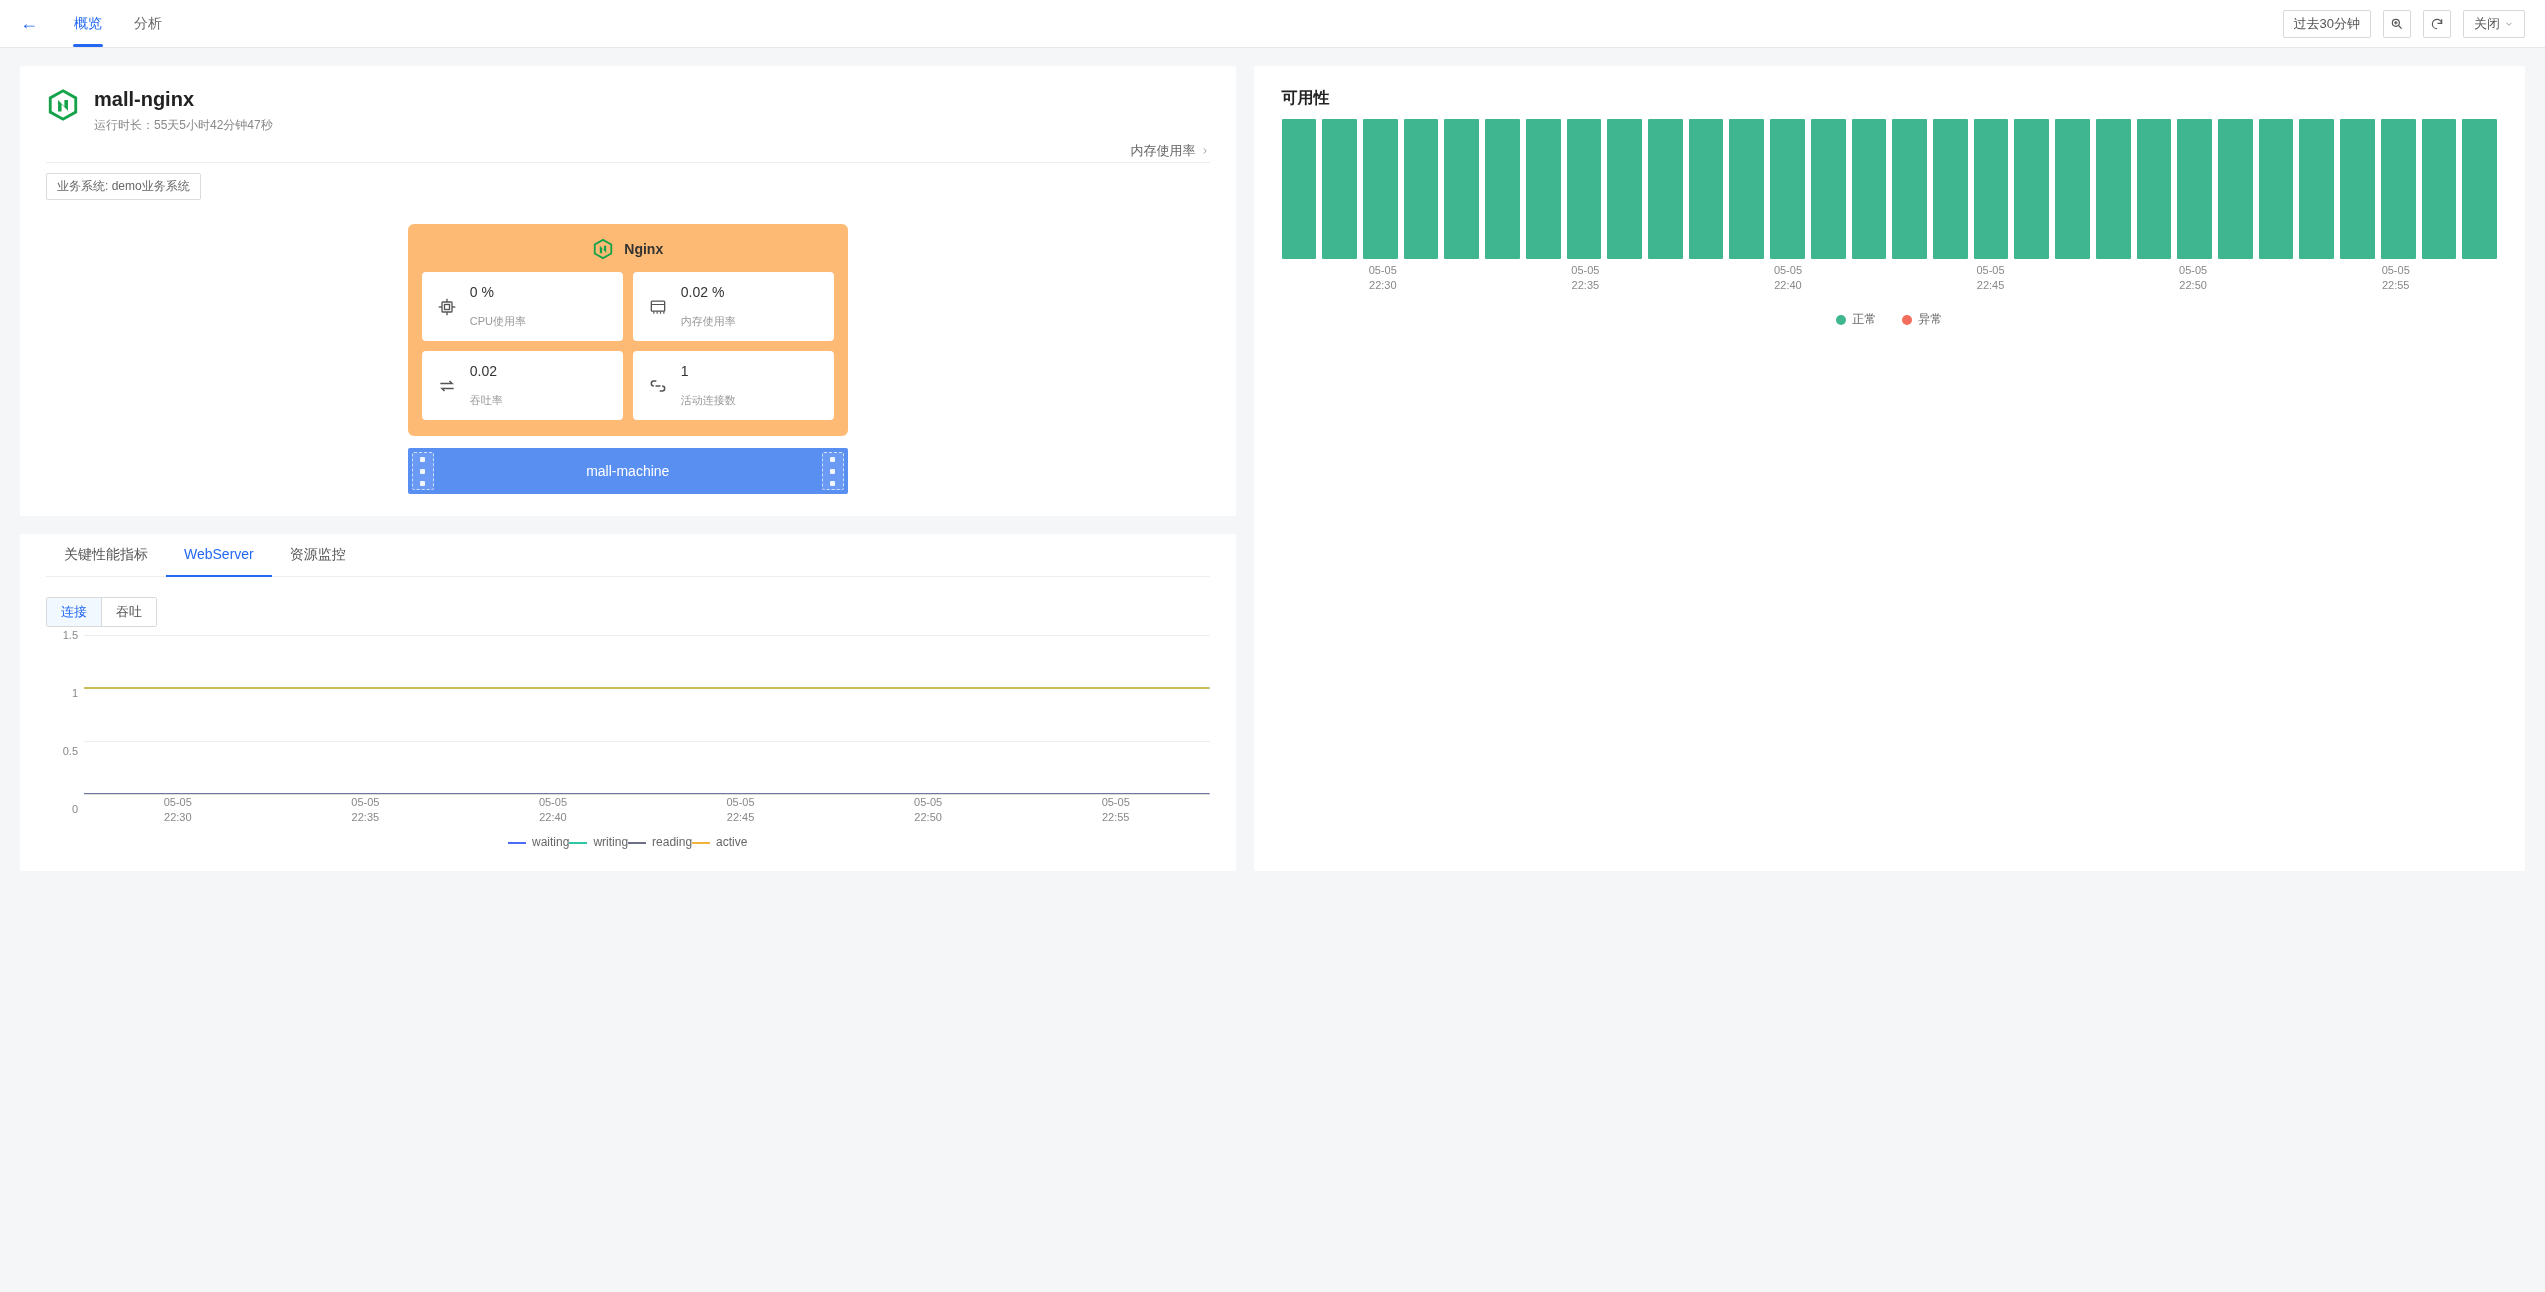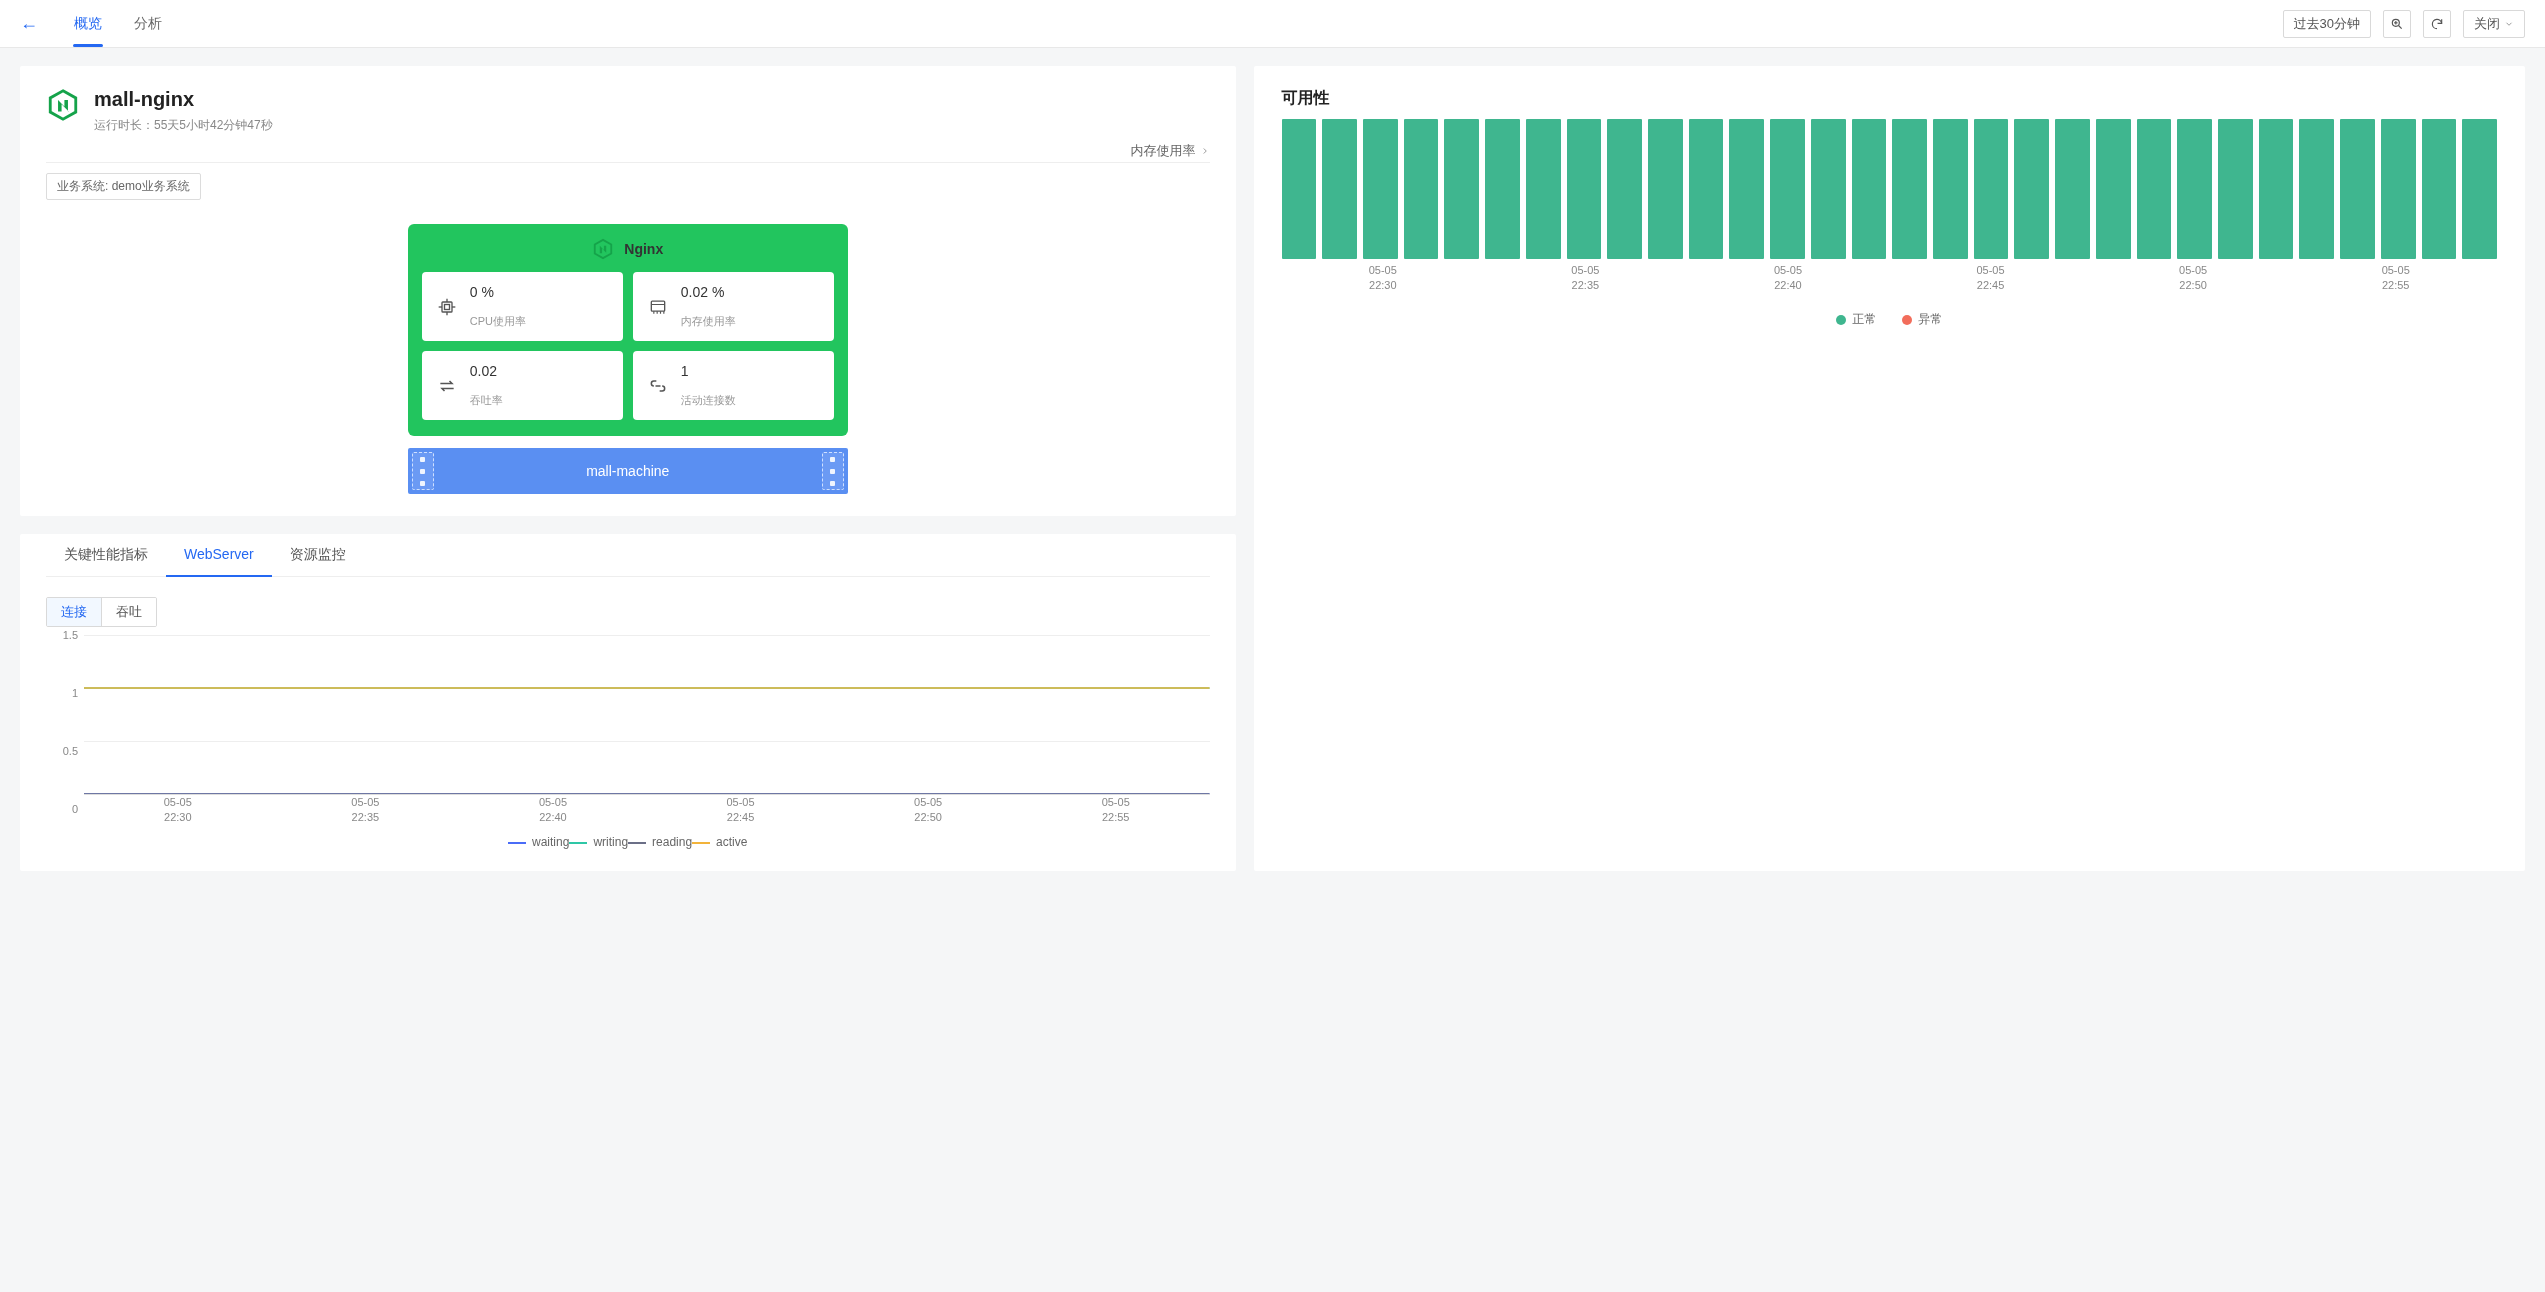--- a/index.html
+++ b/index.html
@@ -19,21 +19,21 @@
   .col-left { flex:1; display:flex; flex-direction:column; gap:18px; min-width:0; }
   .card { background:#fff; border-radius:2px; box-shadow: 0 0 0 rgba(0,0,0,0); padding:22px 26px; }
   .card-head { display:flex; align-items:flex-start; gap:14px; }
   .logo-g { width:34px; height:34px; flex-shrink:0; }
   .title-block .ttl { font-size:20px; font-weight:600; color:#222; }
   .title-block .sub { font-size:12px; color:#888; margin-top:6px; }
   .attr-row { display:flex; align-items:center; justify-content:flex-end; border-bottom:1px solid #eee; padding-bottom:2px; margin-top:8px; }
   .attr-row .attr-link { color:#666; font-size:13px; cursor:pointer; display:flex; align-items:center; gap:4px; }
   .chip { display:inline-block; border:1px solid #dcdcdc; border-radius:2px; padding:4px 10px; font-size:12px; color:#666; margin-top:10px; }
   .nginx-panel { margin: 24px auto 0; width: 440px; }
-  .nginx-panel-inner { background:#22c55e; border-radius:6px; padding:14px 14px 16px; }
+  .nginx-panel-inner { background:#fdba74; border-radius:6px; padding:14px 14px 16px; }
   .nginx-head { display:flex; align-items:center; justify-content:center; gap:10px; font-weight:600; color:#333; margin-bottom:12px; }
   .metrics-grid { display:grid; grid-template-columns: 1fr 1fr; gap:10px; }
   .metric { background:#fff; border-radius:4px; padding:12px 14px; display:flex; align-items:center; gap:12px; }
   .metric .mi { width:22px; height:22px; color:#555; flex-shrink:0; display:flex; align-items:center; justify-content:center; }
   .metric .mv { font-size:14px; color:#333; font-weight:500; }
   .metric .ml { font-size:11px; color:#999; margin-top:14px; }
   .machine-bar { margin-top:12px; background:#5a8ff2; color:#fff; text-align:center; height:46px; border-radius:2px; display:flex; align-items:center; justify-content:center; position:relative; font-size:14px; }
   .mb-side { position:absolute; top:4px; bottom:4px; width:22px; background:#6b9af4; border:1px dashed #cfe0ff; border-radius:2px; display:flex; flex-direction:column; align-items:center; justify-content:space-around; }
   .mb-side .dot { width:5px; height:5px; background:#fff; opacity:.9; border-radius:1px; }
   .mb-left { left:4px; } .mb-right { right:4px; }

